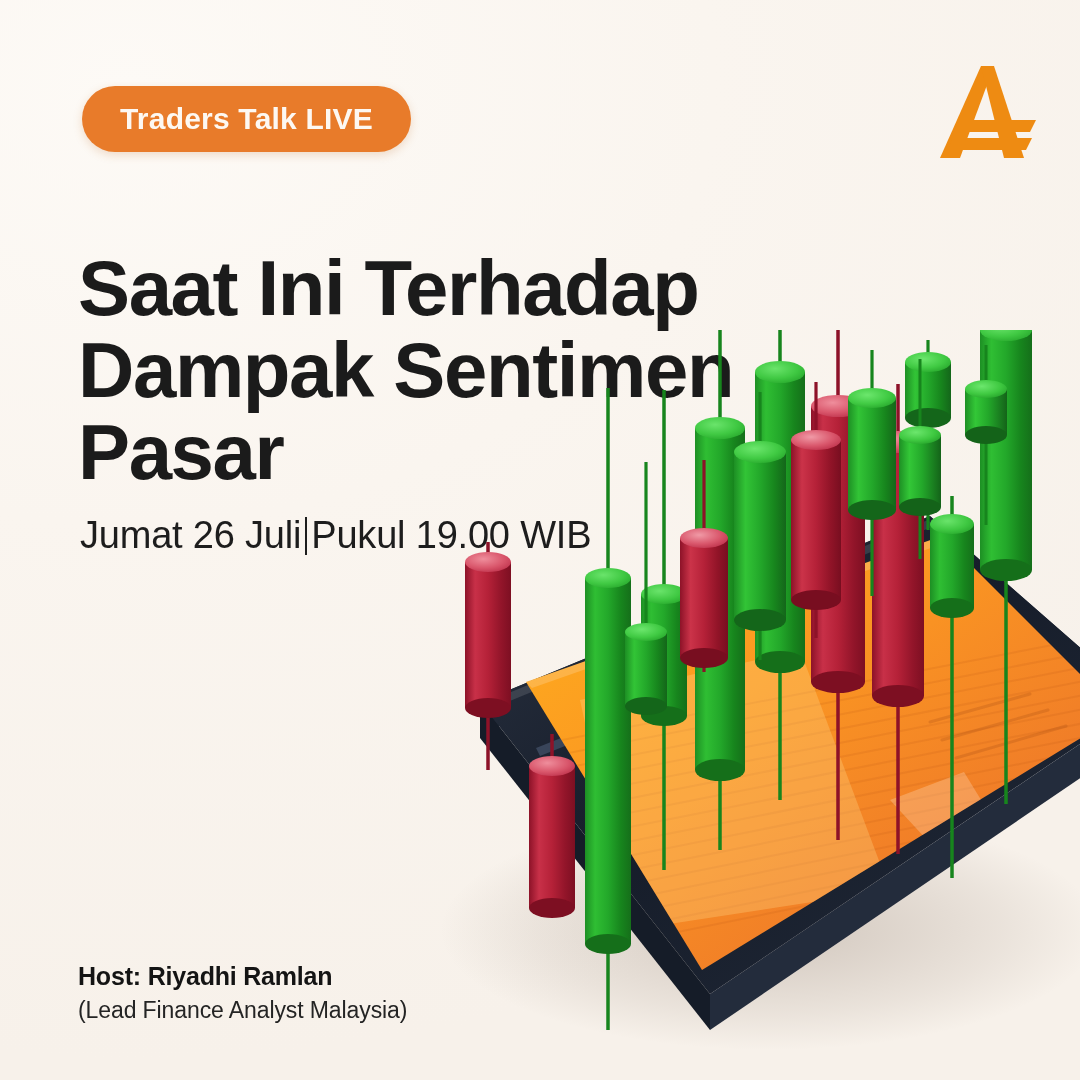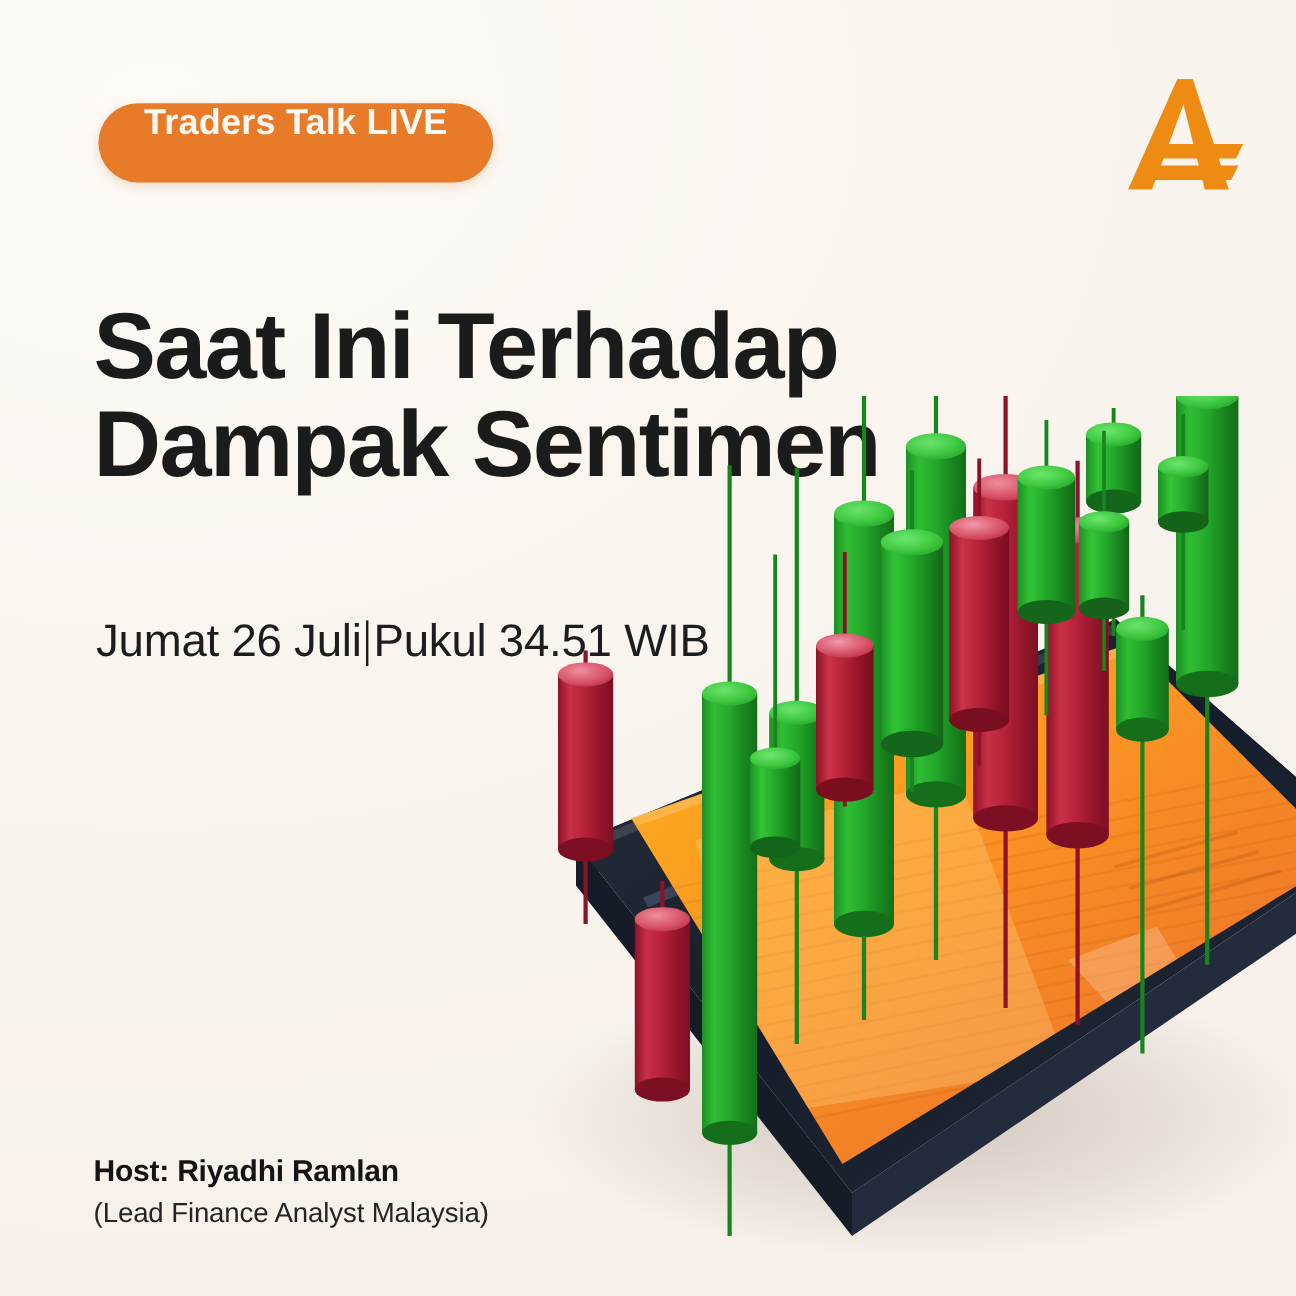--- a/index.html
+++ b/index.html
@@ -28,21 +28,21 @@
     top: 58px; right: 36px;
     width: 112px; height: 108px;
   }
 
   
   .badge {
     position: absolute;
     left: 82px; top: 86px;
     height: 66px;
     padding: 0 38px;
-    display: flex; justify-content: center;
+    display: flex; align-items: center; justify-content: center;
     background: #e87b2a;
     border-radius: 999px;
     box-shadow: 0 3px 10px rgba(190,110,40,0.22);
   }
   .badge-text {
     color: #fdf8f2;
     font-size: 30px;
     font-weight: 700;
     letter-spacing: 0.2px;
     white-space: nowrap;
@@ -419,26 +419,27 @@
     </svg>
   </div>
 
   <div class="badge">
     <span class="badge-text">Traders Talk LIVE</span>
   </div>
 
   <h1 class="headline">
     <span class="ln">Saat Ini Terhadap</span>
     <span class="ln">Dampak Sentimen</span>
+    <span class="ln">Pasar</span>
   </h1>
 
   <div class="datetime">
     <span>Jumat 26 Juli</span>
     <span class="sep"></span>
-    <span>Pukul 34.51 WIB</span>
+    <span>Pukul 19.00 WIB</span>
   </div>
 
   <div class="credits">
     <div class="credit-block">
       <div class="credit-name">Host: Riyadhi Ramlan</div>
       <div class="credit-role">(Lead Finance Analyst Malaysia)</div>
     </div>
   </div>
 
 </div>

